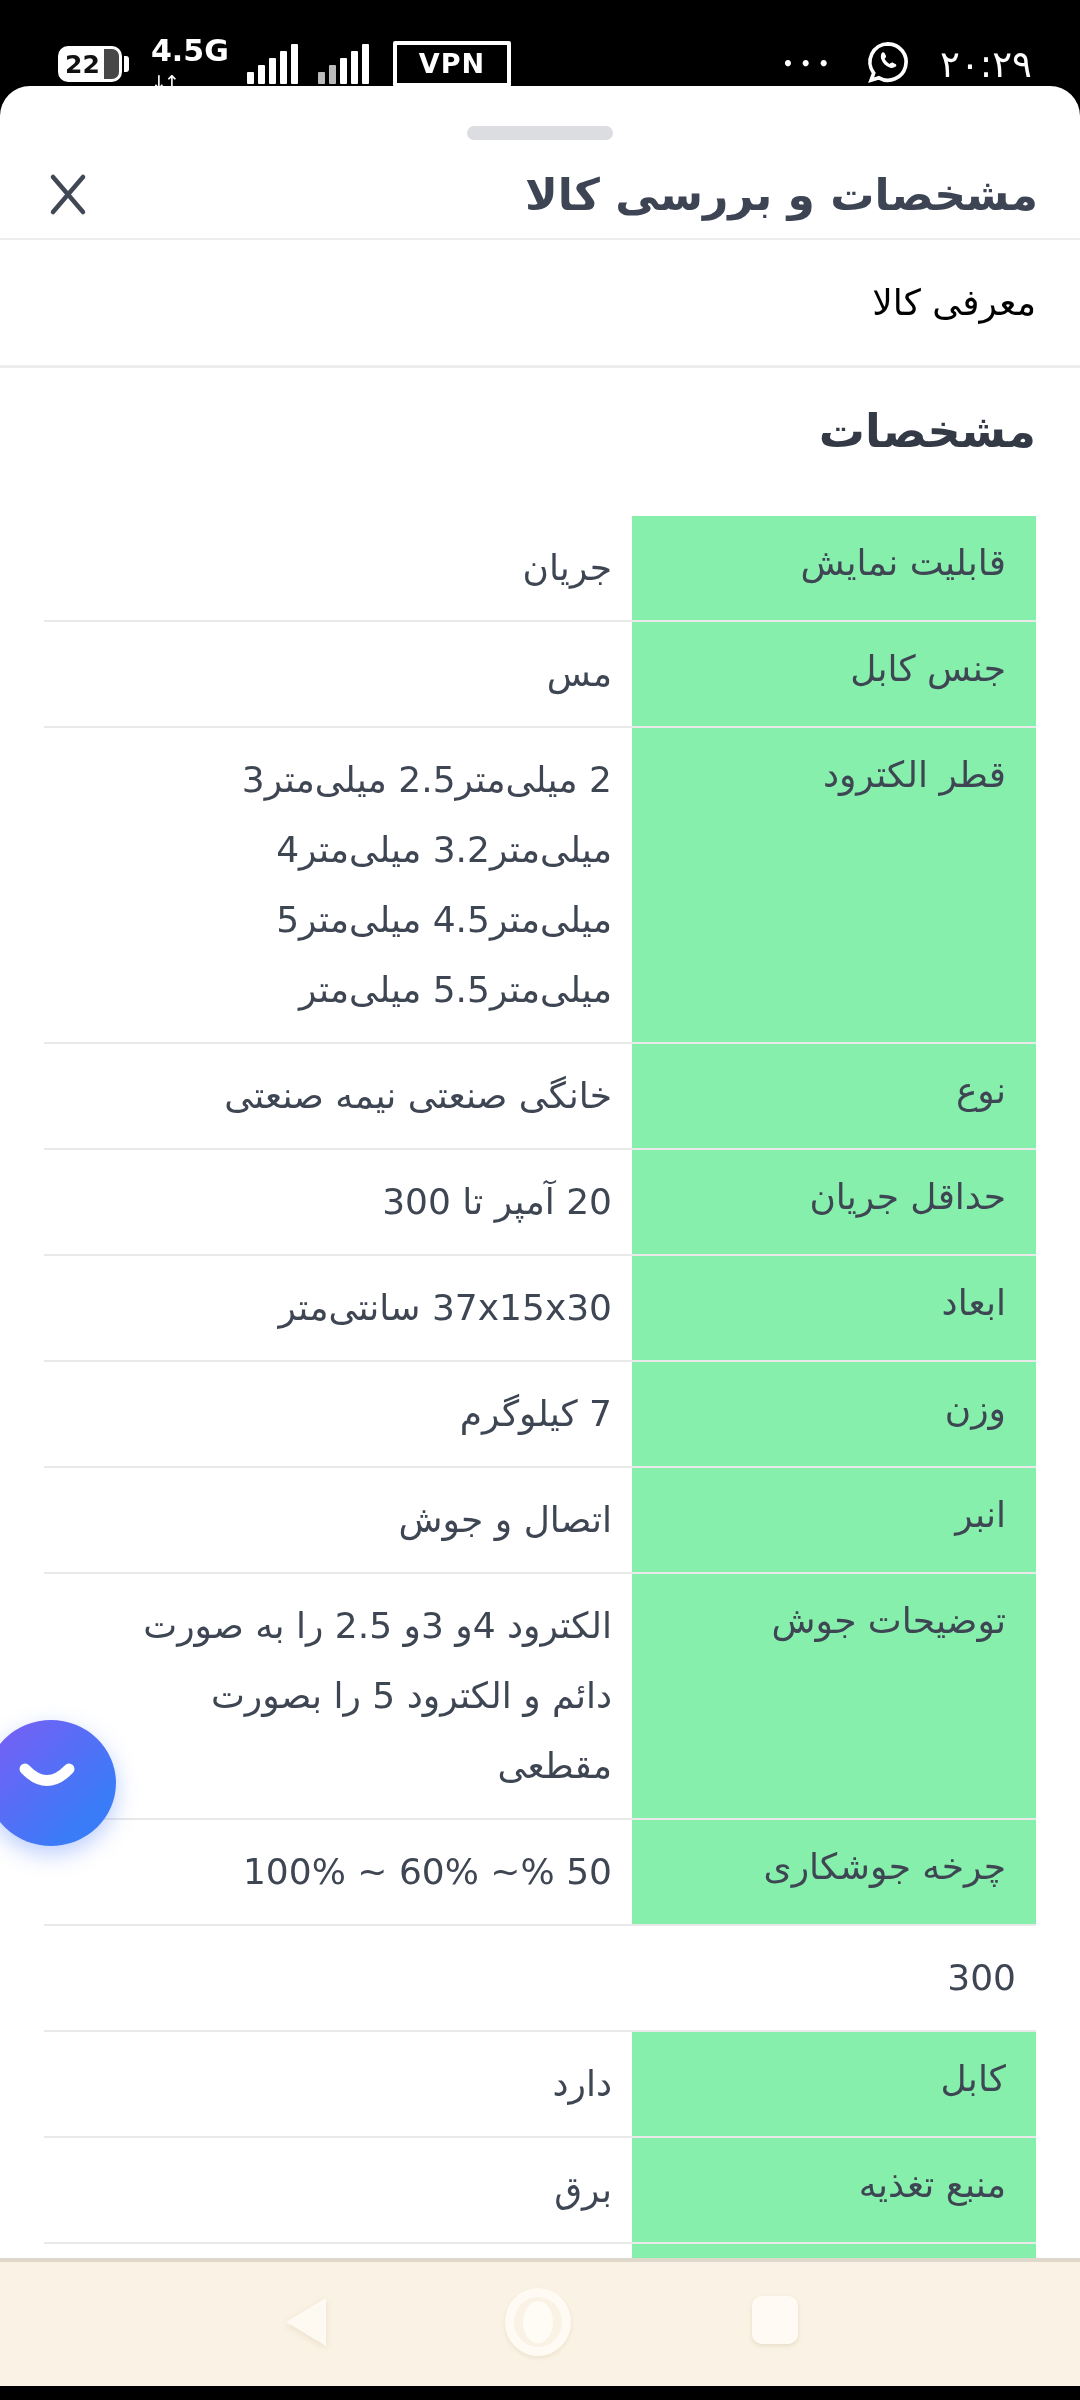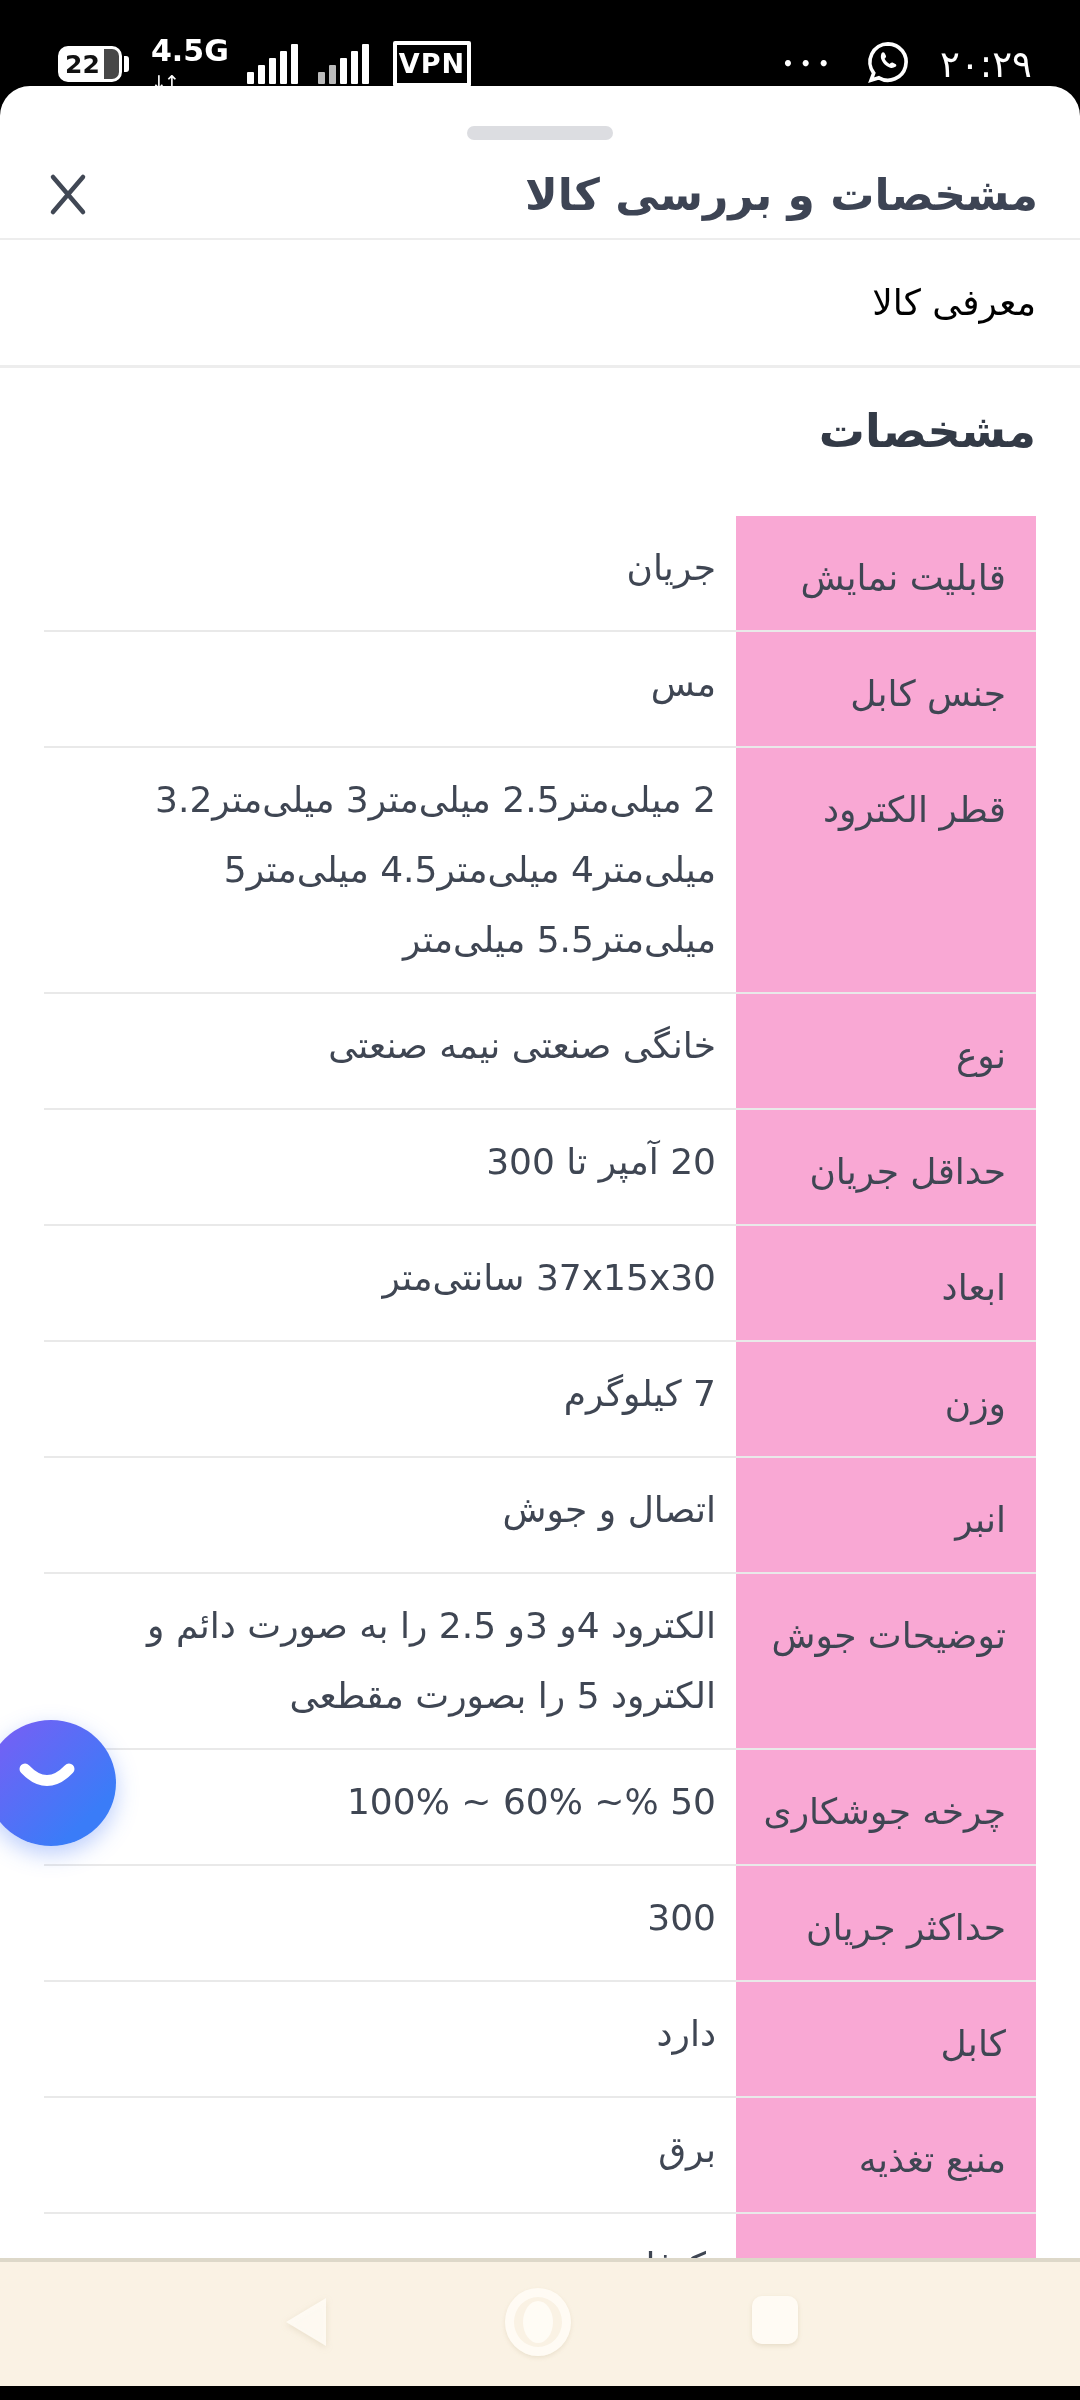--- a/index.html
+++ b/index.html
@@ -17,21 +17,21 @@
   .battery-gap { width:15px; height:100%; background:#474747; }
   .battery-nub { width:5px; height:16px; background:#fff; border-radius:0 3px 3px 0; margin-left:2px; }
   .nettype { display:flex; flex-direction:column; align-items:flex-start; line-height:1; margin-left:4px;gap:9px; }
   .nettype-label { color:#fff; font-size:30px; font-weight:700; }
   .nettype-arrows { color:#fff; font-size:19px; letter-spacing:-3px; margin-top:-2px; }
   .sig { display:flex; align-items:flex-end; gap:4px; height:40px; }
   .sig i { display:block; width:7px; background:#fff; border-radius:1px; }
   .sig.sig2 { margin-left:2px; }
   .sig.sig2 i:nth-child(1), .sig.sig2 i:nth-child(2) { background:#bbb; }
   .vpn-badge { border:4px solid #fff; border-radius:2px; color:#fff; font-size:27px; font-weight:700;
-    padding:3px 2px 4px; letter-spacing:1px; margin-left:6px; }
+    padding:3px 22px 4px; letter-spacing:1px; margin-left:6px; }
   .sb-right { display:flex; align-items:center; gap:26px; }
   .sb-dots { color:#fff; font-size:17px; letter-spacing:7px; font-weight:700; }
   .sb-time { color:#fff; font-size:37px; direction:rtl; }
 
   
   .sheet { position:absolute; top:86px; left:0; width:1080px; height:2300px; background:#fff;
     border-radius:30px 30px 0 0; overflow:hidden; }
   .grabber { width:146px; height:14px; border-radius:8px; background:#dcdde1; margin:40px auto 0; }
 
   .sheet-header { direction:rtl; display:flex; align-items:center; justify-content:space-between;
@@ -47,21 +47,21 @@
   .tab.active .tab-underline { position:absolute; right:-26px; left:-26px; bottom:-9px; height:17px;
     background:#1b212c; border-radius:10px; }
 
   .section-title { direction:rtl; font-size:46px; font-weight:700; color:#333a46;
     margin:36px 44px 0; }
 
   
   .spec-table { direction:rtl; margin:58px 44px 0; }
   .spec-row { display:flex; border-bottom:2px solid #e9e9e9; }
   .spec-row:last-child { border-bottom:none; }
-  .spec-label { width:300px; background:#f9a8d4; padding:27px 30px 17px 10px;
+  .spec-label { width:404px; background:#86efac; padding:12px 30px 17px 10px;
     font-size:36px; color:#3f4653; line-height:70px; min-height:104px; }
   .spec-value { flex:1; padding:17px 20px 17px 50px; font-size:36px; color:#3f4653;
     line-height:70px; min-height:104px; }
 
   
   .chat-fab { position:absolute; left:-14px; top:1634px; width:130px; height:126px; border-radius:50%;
     background:linear-gradient(135deg,#7d5cf4 0%,#3a7cf8 78%);
     box-shadow:0 8px 22px rgba(64,115,245,.35); }
   .chat-fab svg { position:absolute; left:32px; top:42px; }
 
@@ -177,21 +177,20 @@
       </div>
       <div class="spec-row">
         <div class="spec-label">توضیحات جوش</div>
         <div class="spec-value">الکترود 4و 3و 2.5 را به صورت دائم و الکترود 5 را بصورت مقطعی</div>
       </div>
       <div class="spec-row">
         <div class="spec-label">چرخه جوشکاری</div>
         <div class="spec-value">50 %~ 60% ~ 100%</div>
       </div>
       <div class="spec-row">
-        <div class="spec-label">حداکثر جریان</div>
         <div class="spec-value">300</div>
       </div>
       <div class="spec-row">
         <div class="spec-label">کابل</div>
         <div class="spec-value">دارد</div>
       </div>
       <div class="spec-row">
         <div class="spec-label">منبع تغذیه</div>
         <div class="spec-value">برق</div>
       </div>

